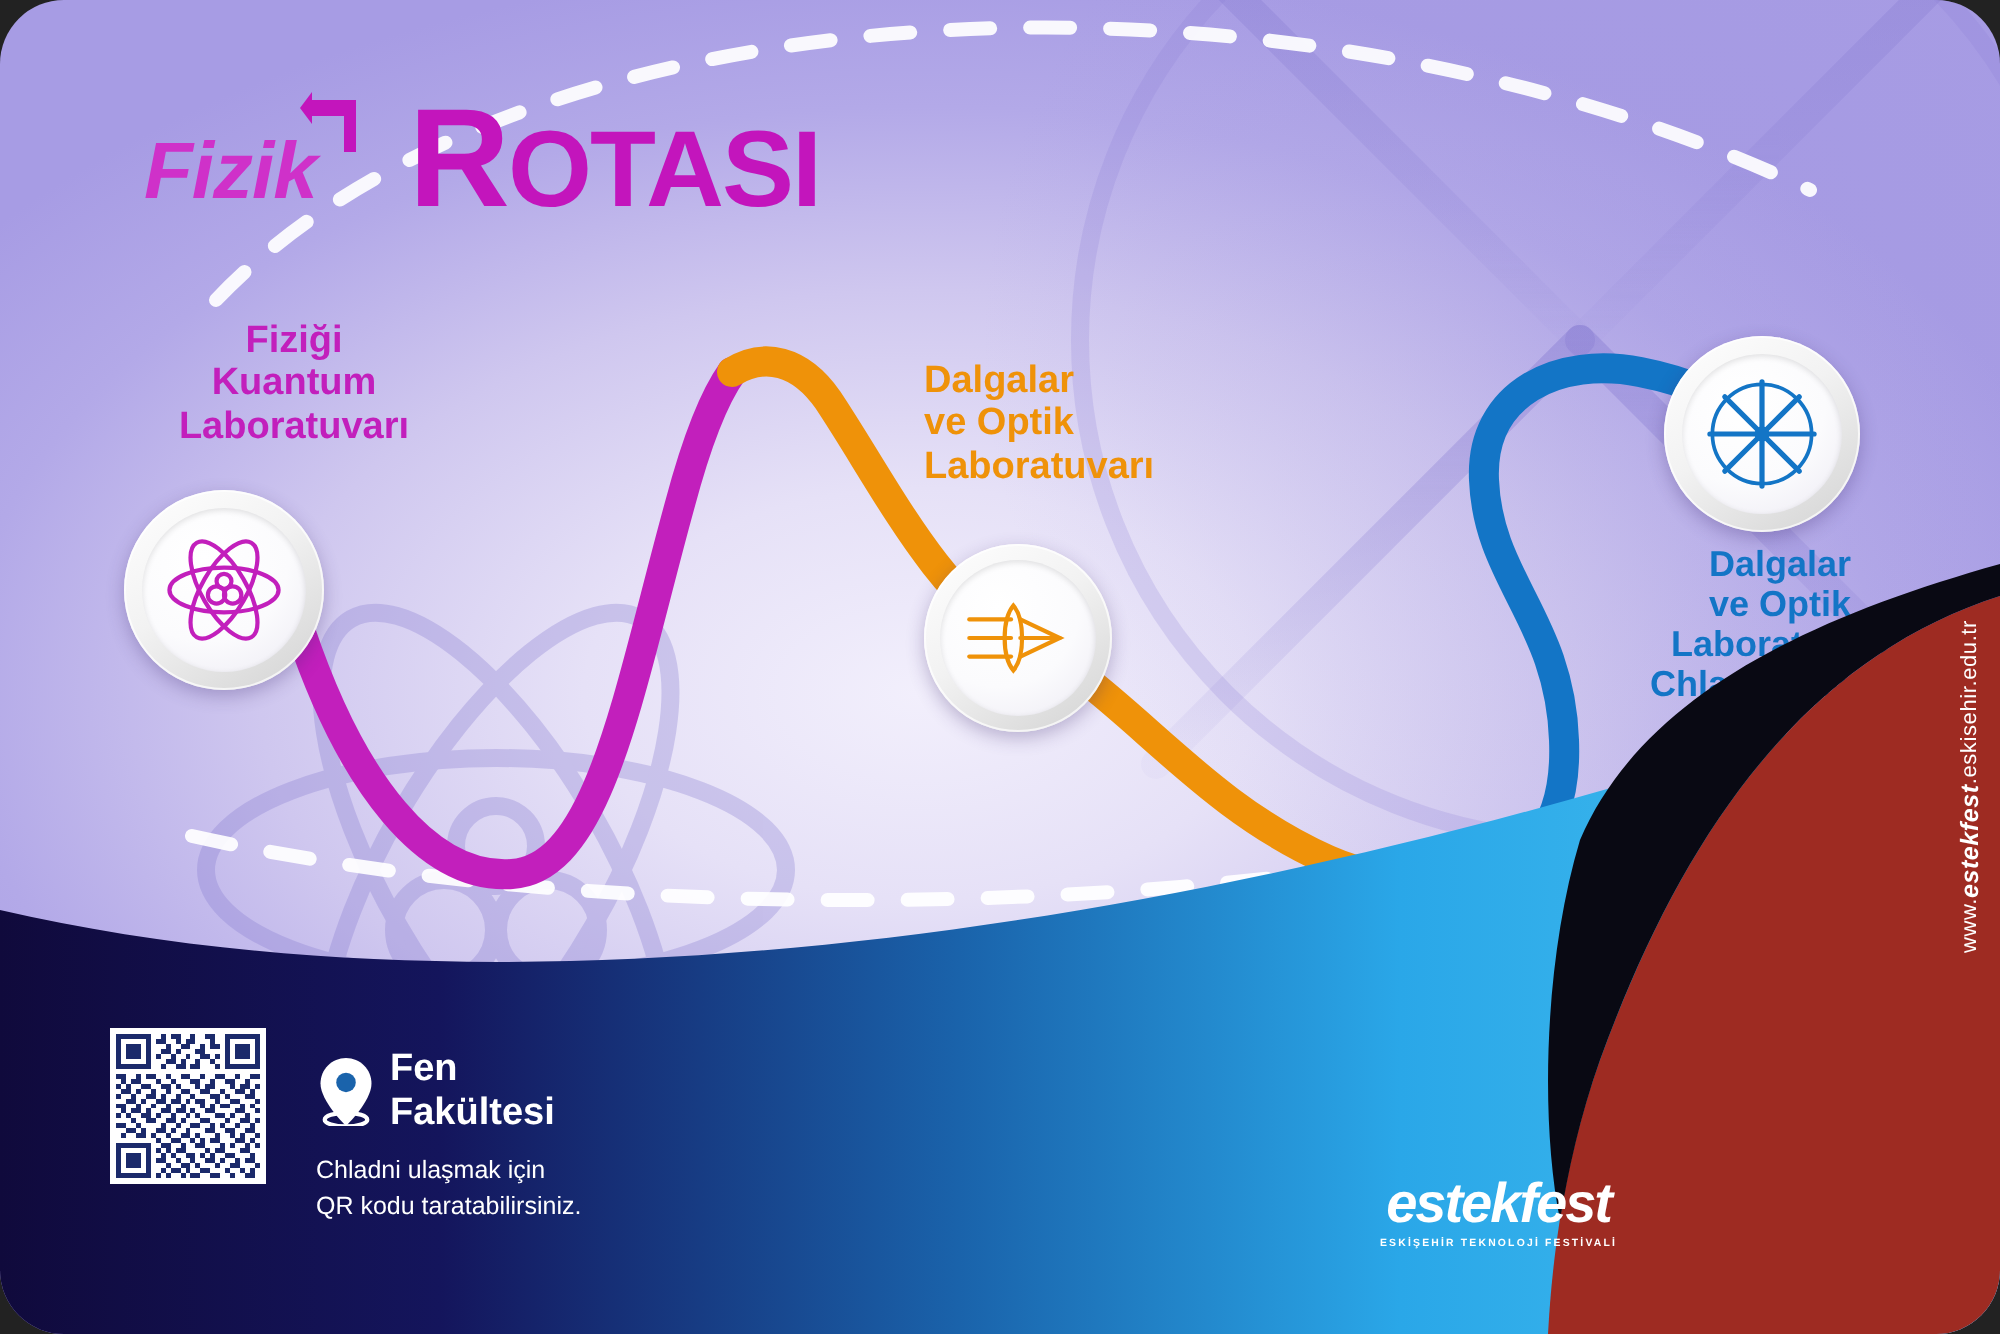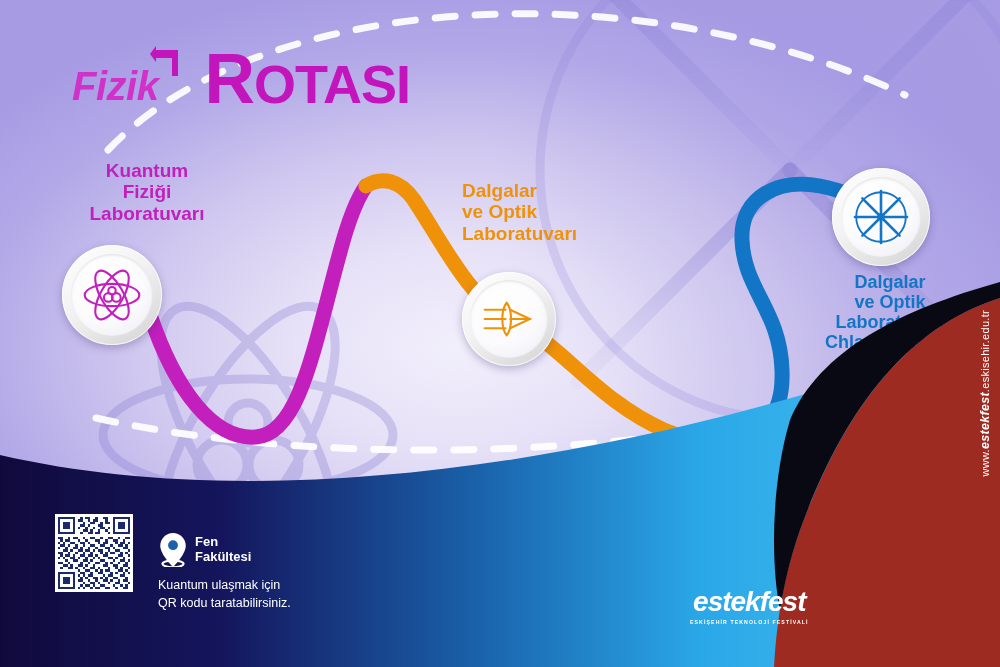--- a/index.html
+++ b/index.html
@@ -4,20 +4,21 @@
 <style>
   * { margin:0; padding:0; box-sizing:border-box; }
   html,body { background:#222; }
   .poster{
     position:relative;
     width:1000px; height:667px;
     overflow:hidden;
     font-family:"Liberation Sans", sans-serif;
     background:
       radial-gradient(ellipse 60% 55% at 46% 52%, #f2effc 0%, #e6e1f7 28%, #cfc7ef 55%, #b3a9e8 80%, #a79ce4 100%);
+    border-radius: 32px;
   }
 
   
   .bg-layer{ position:absolute; inset:0; }
   .bg-svg{ position:absolute; inset:0; width:100%; height:100%; }
 
   
   .title-wrap{
     position:absolute; left:72px; top:44px;
     display:flex; align-items:flex-end; z-index:6;
@@ -74,21 +75,21 @@
     position:absolute; left:55px; bottom:75px;
     width:78px; height:78px; background:#fff; padding:3px;
   }
   .qr svg{ display:block; width:100%; height:100%; }
 
   .venue{
     position:absolute; left:160px; bottom:100px;
     display:flex; align-items:center; gap:9px; color:#fff;
   }
   .pin-icon{ width:26px; height:34px; flex:0 0 auto; }
-  .venue-name{ font-size:13px; font-weight:600; line-height:1.12; }
+  .venue-name{ font-size:19px; font-weight:600; line-height:1.12; }
 
   .venue-note{
     position:absolute; left:158px; bottom:55px;
     color:#fff; font-size:12.5px; line-height:1.45; font-weight:500;
   }
 
   
   .logo-estekfest{
     position:absolute; left:690px; bottom:42px; text-align:center; color:#fff;
   }
@@ -180,22 +181,22 @@
     <div class="title-fizik">Fizik</div>
     <div class="title-rota">
       <svg width="30" height="34" viewBox="0 0 30 34" style="position:absolute;left:-14px;top:2px;">
         <path d="M28 4 L6 4 L6 0 L0 8 L6 16 L6 12 L22 12 L22 30 L28 30 Z" fill="#c315bc"></path>
       </svg>
       <div class="title-rota-text"><span class="cap">R</span><span>OTASI</span></div>
     </div>
   </div>
 
   <div class="stop-label magenta" id="label-quantum">
+    <div>Fiziği</div>
     <div>Kuantum</div>
-    <div>Fiziği</div>
     <div>Laboratuvarı</div>
   </div>
   <div class="node" id="node-quantum">
     <div class="node-inner">
       <svg width="62" height="62" viewBox="0 0 100 100">
         <g fill="none" stroke="#c21fbc" stroke-width="3.4">
           <ellipse cx="50" cy="50" rx="44" ry="18"></ellipse>
           <ellipse cx="50" cy="50" rx="44" ry="18" transform="rotate(60 50 50)"></ellipse>
           <ellipse cx="50" cy="50" rx="44" ry="18" transform="rotate(120 50 50)"></ellipse>
           <circle cx="44" cy="54" r="7"></circle>
@@ -496,21 +497,21 @@
         <circle cx="12" cy="11.5" r="4.6" fill="#1a63ab"></circle>
         <ellipse cx="12" cy="29" rx="10" ry="3.2" fill="none" stroke="#fff" stroke-width="2"></ellipse>
       </svg>
       <div class="venue-name">
         <div>Fen</div>
         <div>Fakültesi</div>
       </div>
     </div>
 
     <div class="venue-note">
-      <div>Kuantum ulaşmak için</div>
+      <div>Chladni ulaşmak için</div>
       <div>QR kodu taratabilirsiniz.</div>
     </div>
 
     <div class="logo-estekfest">
       <div class="word">estekfest</div>
       <div class="sub">ESKİŞEHİR TEKNOLOJİ FESTİVALİ</div>
     </div>
 
   </div>
 

